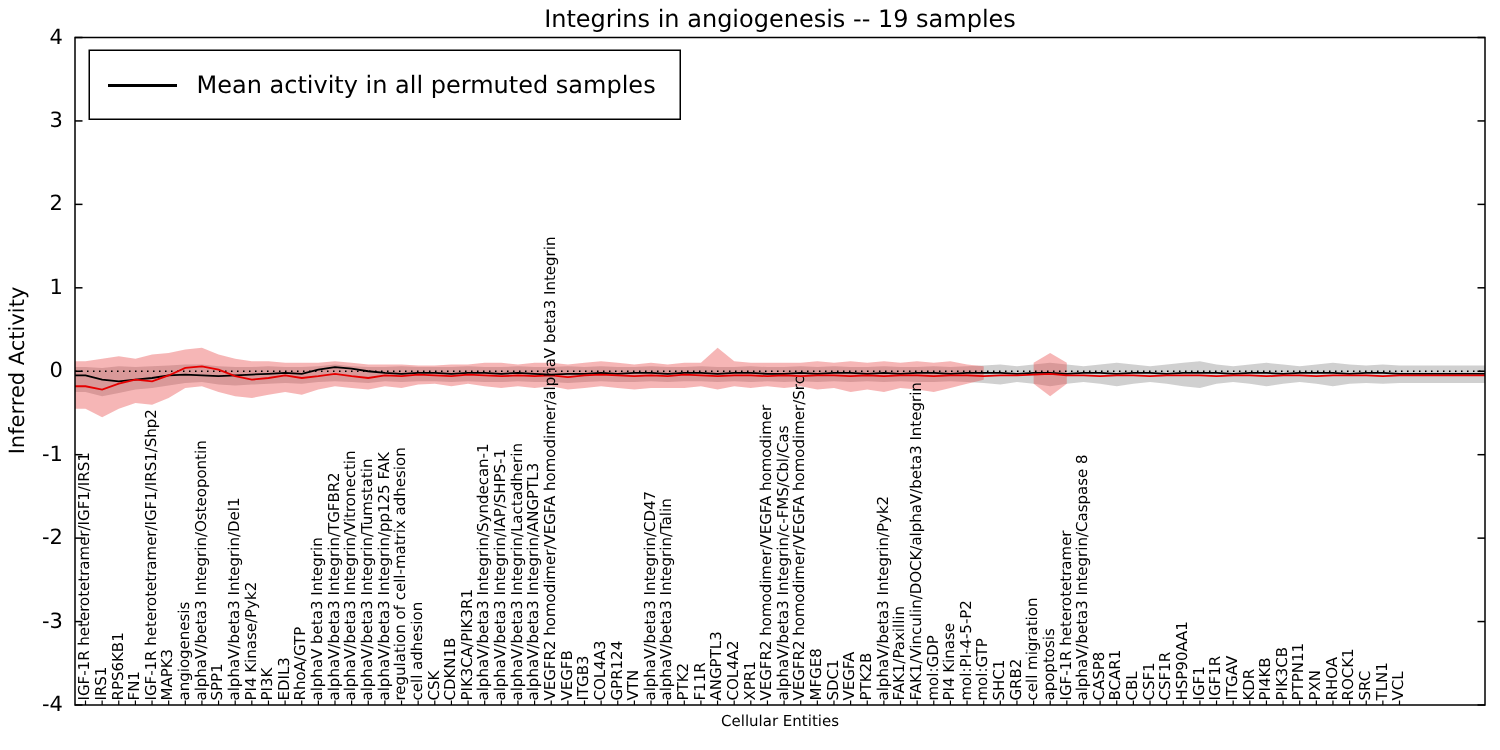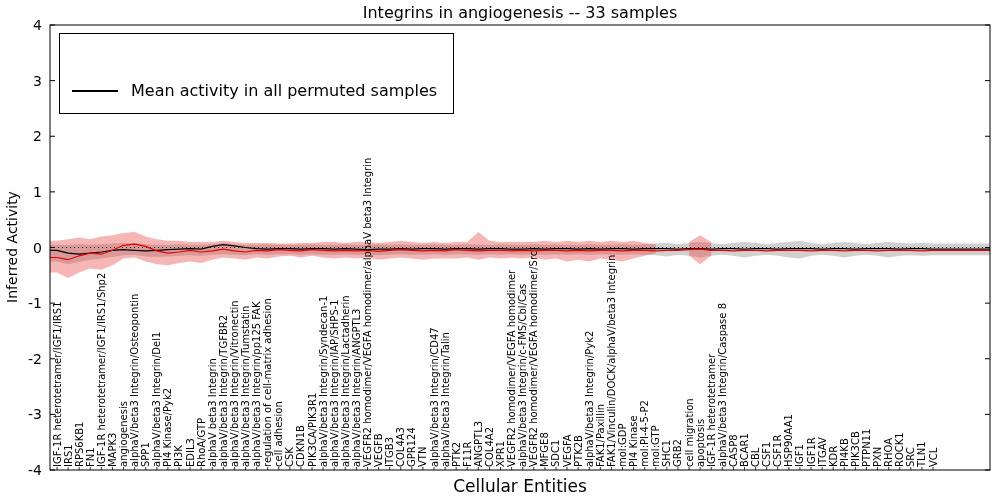--- a/index.html
+++ b/index.html
@@ -25,35 +25,35 @@
     left: 12px; top: 247px;
     transform: translate(-50%, -50%) rotate(-90deg);
     font-size: 14px;
     color: #000;
     white-space: nowrap;
   }
   .xlabel {
     position: absolute;
     left: 40px; top: 476px; width: 960px;
     text-align: center;
-    font-size: 17px;
+    font-size: 10px;
     color: #000;
   }
   .legend {
     position: absolute;
     left: 59px; top: 33px;
     background: #ffffff;
     border: 1px solid #000000;
     padding: 8px 16px 8px 12px;
     font-size: 16px;
     color: #000;
     line-height: 29px;
     white-space: nowrap;
   }
-  .legend-row { display: flex; align-items: center; margin-top: 34px; }
+  .legend-row { display: flex; align-items: center; }
   .swatch {
     display: inline-block;
     width: 46px; height: 0;
     border-top: 2px solid #000;
     margin-right: 13px;
   }
 </style>
 </head>
 <body>
 
@@ -258,21 +258,21 @@
         <line x1="50" x2="55" y1="80.625" y2="80.625" stroke="#000" stroke-width="1"></line>
         <line x1="985" x2="990" y1="80.625" y2="80.625" stroke="#000" stroke-width="1"></line>
         <text x="42" y="80.625" text-anchor="end" dominant-baseline="central" font-size="14" fill="#000000">3</text>
         <line x1="50" x2="55" y1="25" y2="25" stroke="#000" stroke-width="1"></line>
         <line x1="985" x2="990" y1="25" y2="25" stroke="#000" stroke-width="1"></line>
         <text x="42" y="25" text-anchor="end" dominant-baseline="central" font-size="14" fill="#000000">4</text>
       </g>
       <rect x="50" y="25" width="940" height="445" fill="none" stroke="#000000" stroke-width="1"></rect>
     </svg>
 
-  <div class="title">Integrins in angiogenesis -- 33 samples</div>
+  <div class="title">Integrins in angiogenesis -- 19 samples</div>
 
   <div class="ylabel">Inferred Activity</div>
 
   <div class="xlabel">Cellular Entities</div>
 
   <div class="legend">
     <div class="legend-row">
       <span class="swatch" style="border-top-color: rgb(0, 0, 0);"></span>
       <span>Mean activity in all permuted samples</span>
     </div>

